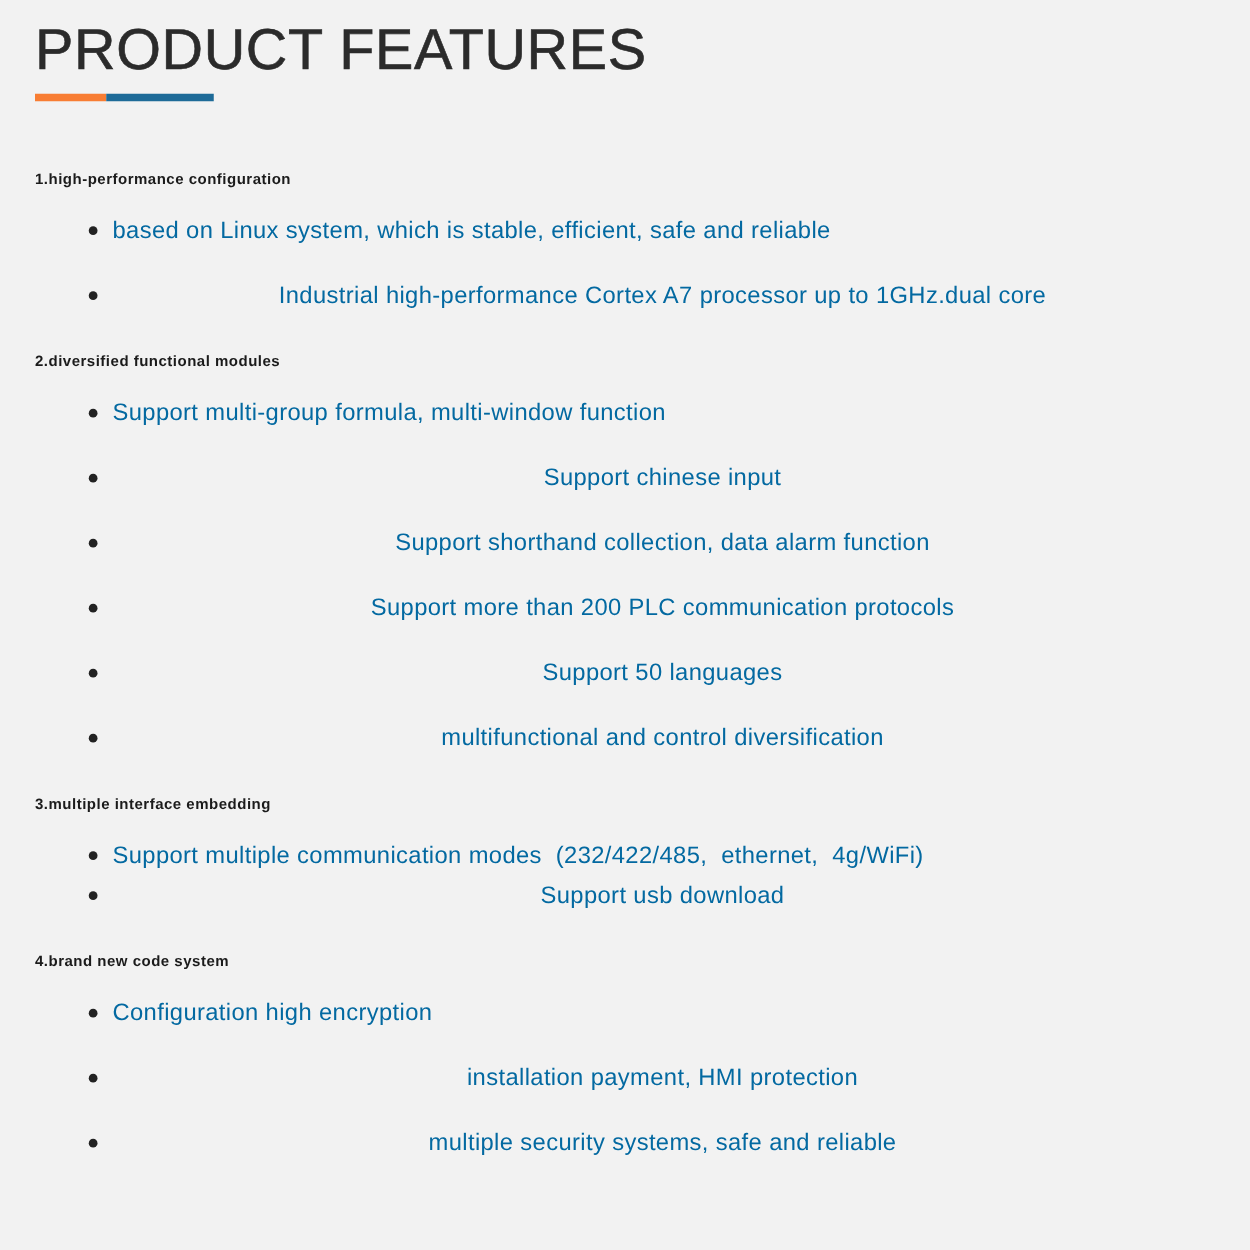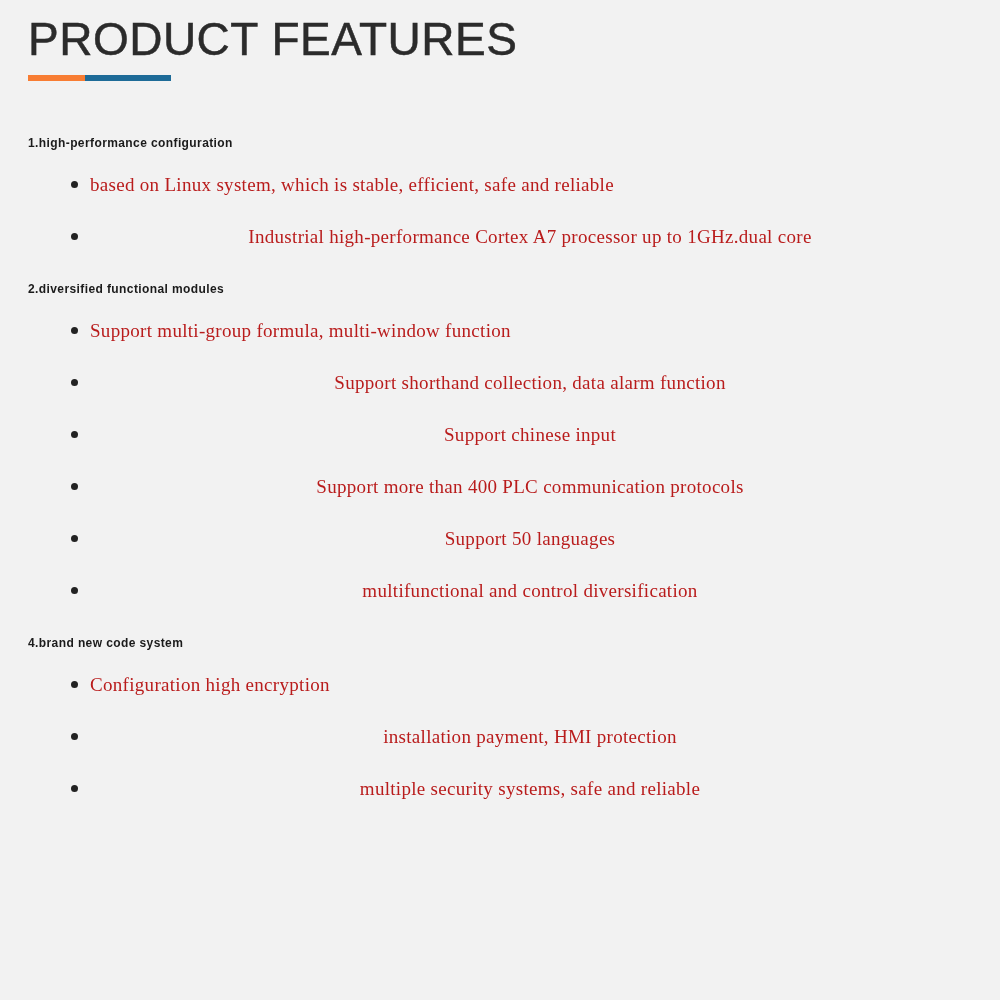--- a/index.html
+++ b/index.html
@@ -53,23 +53,22 @@
     list-style: none;
     margin: 15px 0 0 0;
     padding: 0;
   }
   .bullet-item {
     position: relative;
     padding-left: 62px;
     font-size: 19px;
     line-height: 26px;
     letter-spacing: 0.3px;
-    color: #b91c1c;
+    color: #0369a1;
     white-space: pre-wrap;
-    font-family: Liberation Serif, serif;
   }
   .bullet-item + .bullet-item { margin-top: 26px; text-align: center; }
   .bullet-list.tight .bullet-item + .bullet-item { margin-top: 6px; }
   .bullet-dot {
     position: absolute;
     left: 43px;
     top: 9px;
     width: 7px;
     height: 7px;
     border-radius: 50%;
@@ -94,32 +93,40 @@
   <li class="bullet-item"><span class="bullet-dot"></span><span class="bullet-text">Industrial high-performance Cortex A7 processor up to 1GHz.dual core</span></li>
 
 </ul>
   </section>
 
   <section class="feature-section">
     <h2 class="section-heading">2.diversified functional modules</h2>
     <ul class="bullet-list">
   <li class="bullet-item"><span class="bullet-dot"></span><span class="bullet-text">Support multi-group formula, multi-window function</span></li>
 
+  <li class="bullet-item"><span class="bullet-dot"></span><span class="bullet-text">Support chinese input</span></li>
+
   <li class="bullet-item"><span class="bullet-dot"></span><span class="bullet-text">Support shorthand collection, data alarm function</span></li>
 
-  <li class="bullet-item"><span class="bullet-dot"></span><span class="bullet-text">Support chinese input</span></li>
-
-  <li class="bullet-item"><span class="bullet-dot"></span><span class="bullet-text">Support more than 400 PLC communication protocols</span></li>
+  <li class="bullet-item"><span class="bullet-dot"></span><span class="bullet-text">Support more than 200 PLC communication protocols</span></li>
 
   <li class="bullet-item"><span class="bullet-dot"></span><span class="bullet-text">Support 50 languages</span></li>
 
   <li class="bullet-item"><span class="bullet-dot"></span><span class="bullet-text">multifunctional and control diversification</span></li>
 </ul>
   </section>
 
+  <section class="feature-section">
+    <h2 class="section-heading">3.multiple interface embedding</h2>
+    <ul class="bullet-list tight">
+  <li class="bullet-item"><span class="bullet-dot"></span><span class="bullet-text">Support multiple communication modes  (232/422/485,  ethernet,  4g/WiFi)</span></li>
+
+  <li class="bullet-item"><span class="bullet-dot"></span><span class="bullet-text">Support usb download</span></li>
+</ul>
+  </section>
 
   <section class="feature-section">
     <h2 class="section-heading">4.brand new code system</h2>
     <ul class="bullet-list">
   <li class="bullet-item"><span class="bullet-dot"></span><span class="bullet-text">Configuration high encryption</span></li>
 
   <li class="bullet-item"><span class="bullet-dot"></span><span class="bullet-text">installation payment, HMI protection</span></li>
 
   <li class="bullet-item"><span class="bullet-dot"></span><span class="bullet-text">multiple security systems, safe and reliable</span></li>
 </ul>

